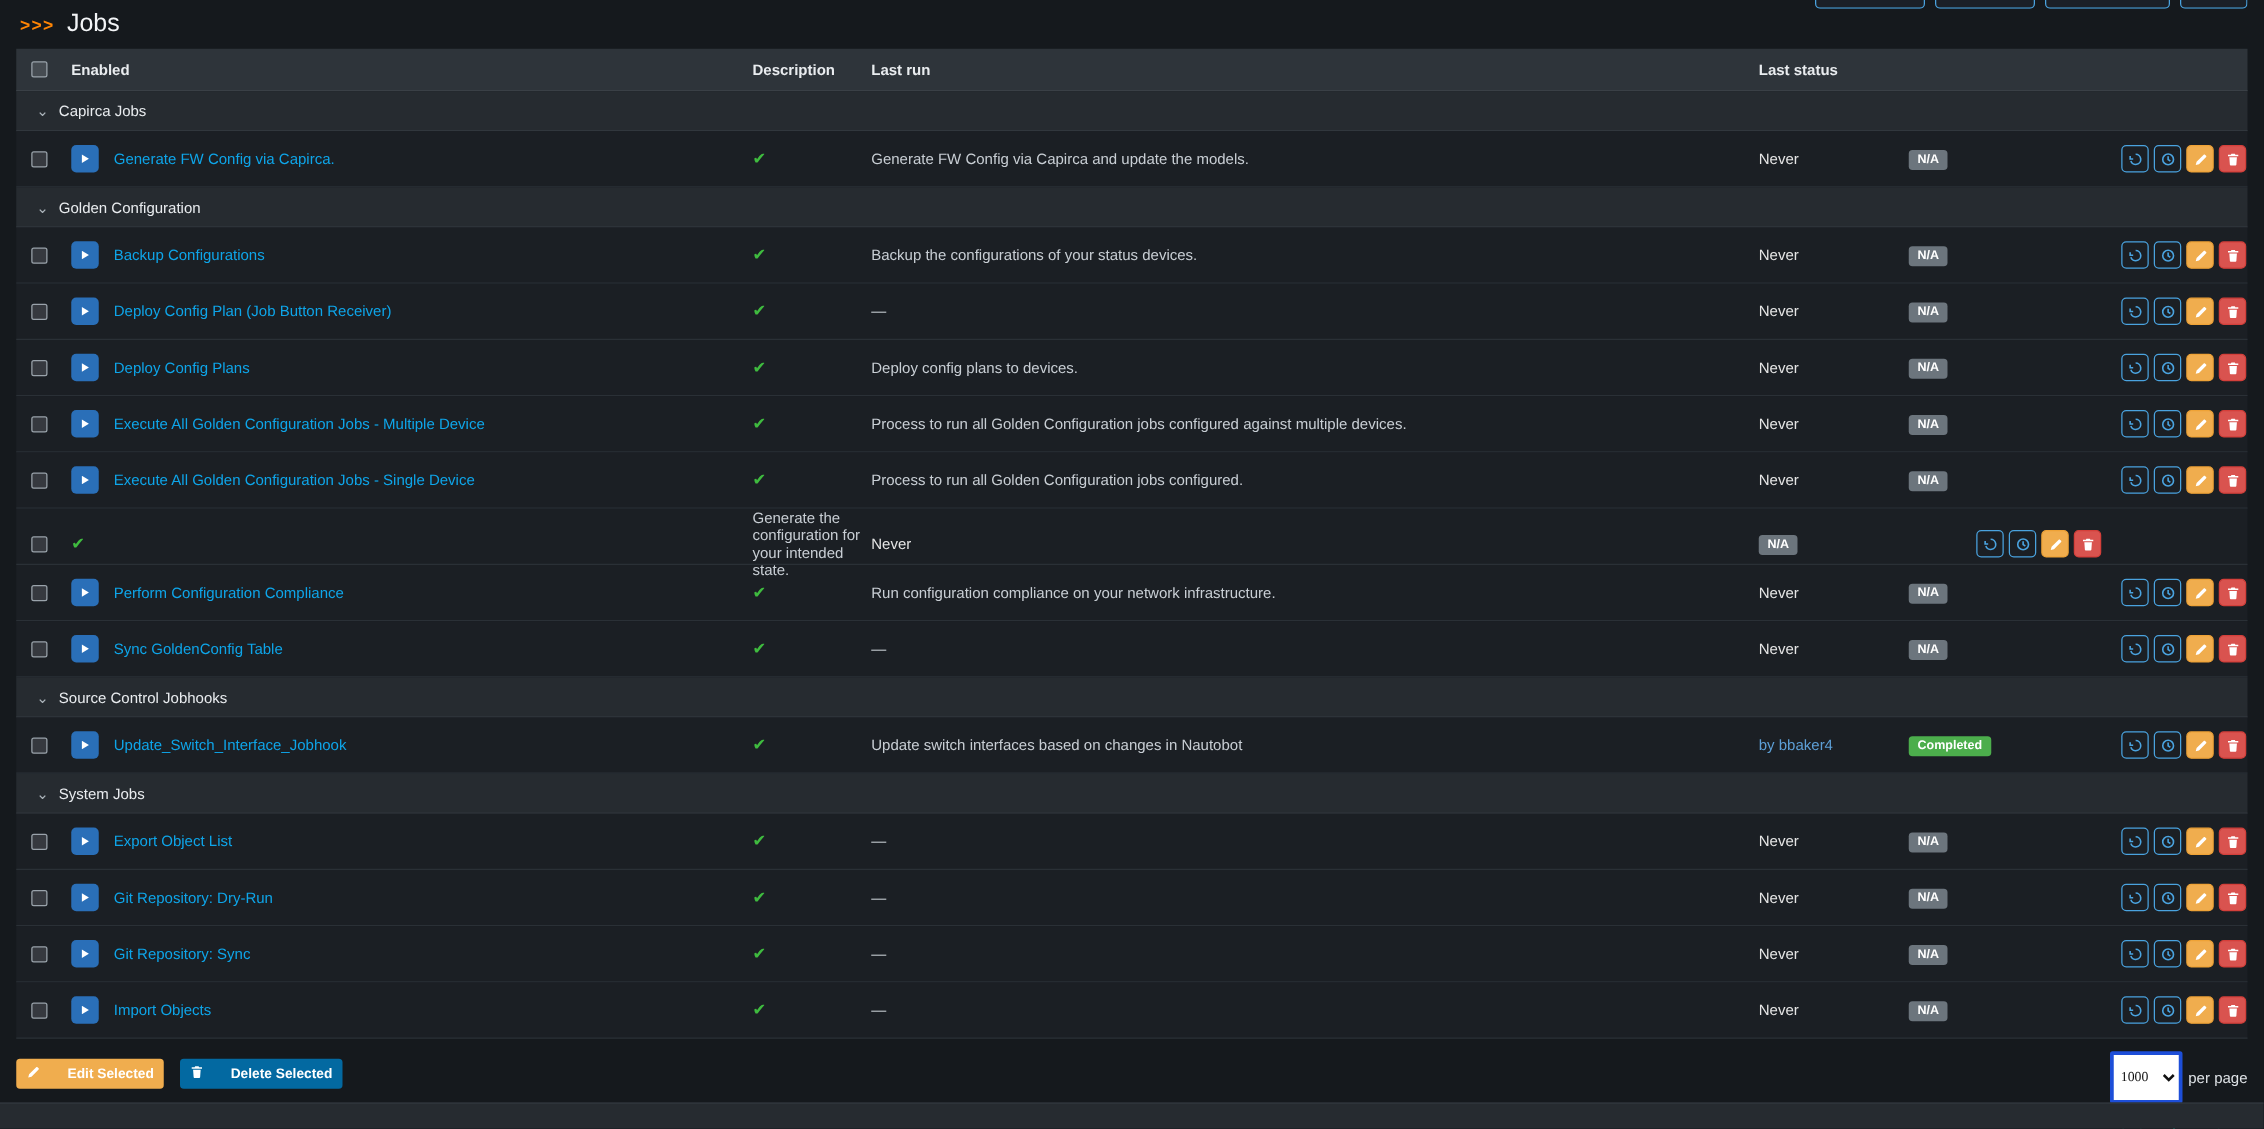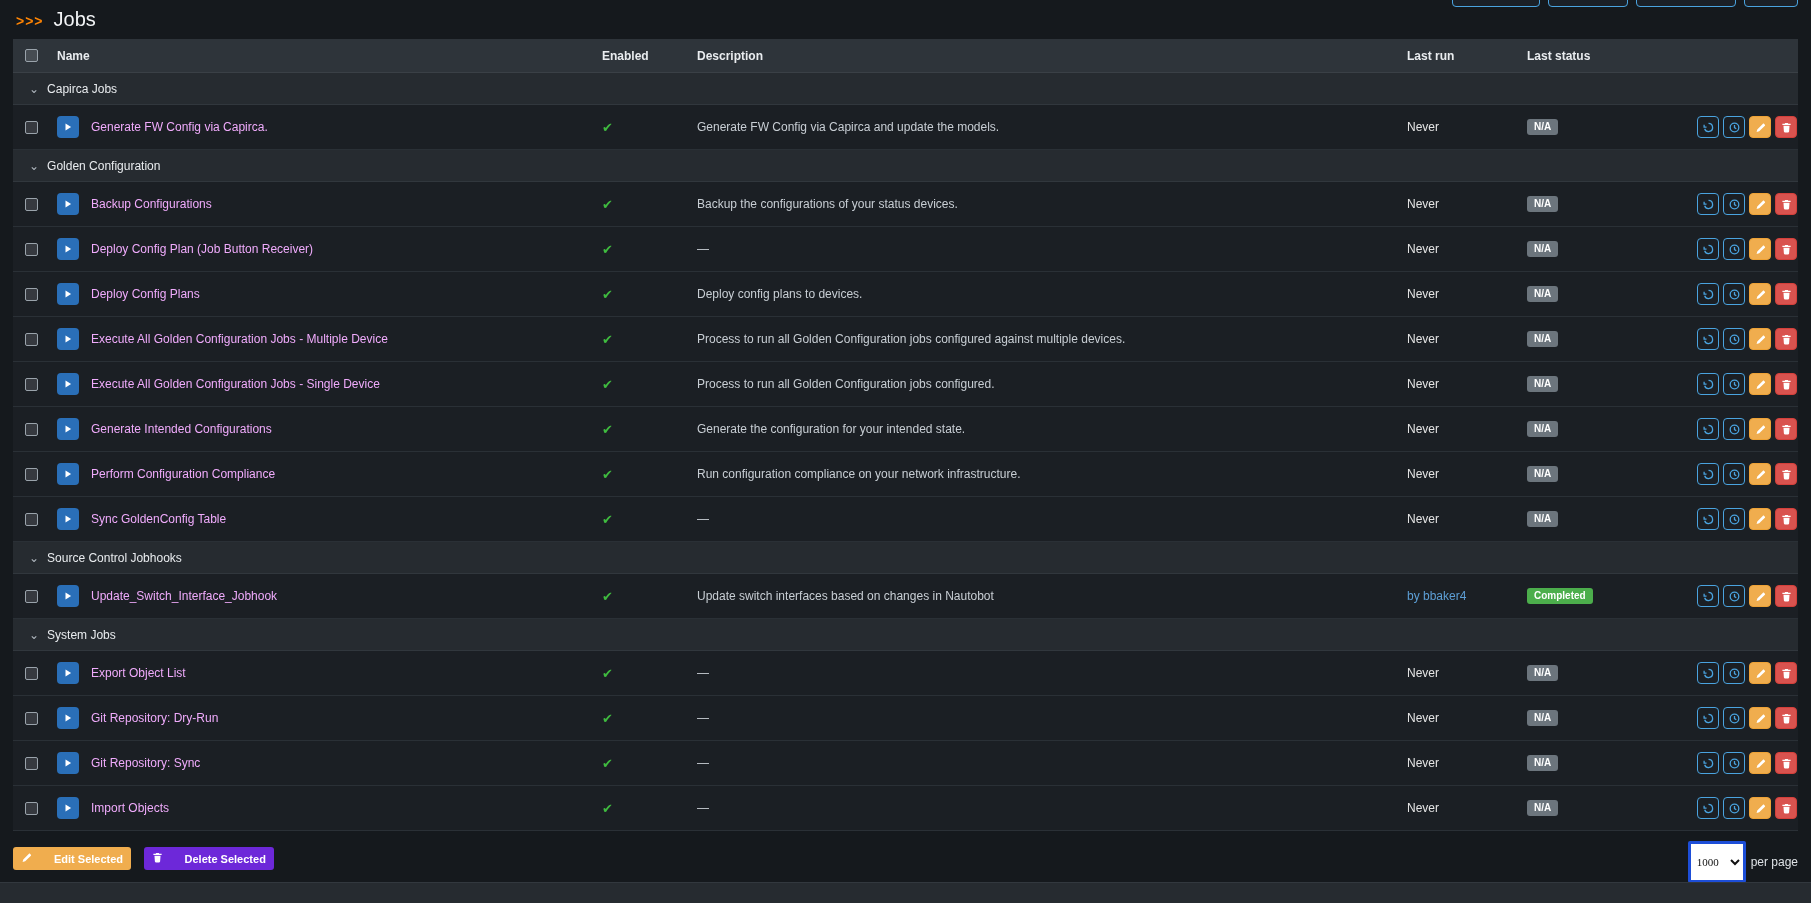--- a/index.html
+++ b/index.html
@@ -60,21 +60,21 @@
   }
   .chevron { color: #aeb6bd; font-size: 12px; line-height: 1; }
   .group-label { font-size: 12px; }
   .job-row { height: 45px; background: #1b1f24; border-bottom: 1px solid #2a3036; }
   .col-name { display: flex; align-items: center; gap: 12px; }
   .play-btn {
     width: 22px; height: 22px; border: none; border-radius: 4px;
     background: #2a6fb8; display: flex; align-items: center; justify-content: center;
     cursor: pointer; flex: none;
   }
-  .job-link { color: #f0abfc; text-decoration: none; font-size: 12px; }
+  .job-link { color: #0ea5e9; text-decoration: none; font-size: 12px; }
   .enabled-check { color: #3fbb3f; font-size: 13px; font-weight: bold; }
   .col-desc { color: #c8ced4; }
   .col-lastrun { color: #e5e5e5; }
   .col-lastrun.as-link { color: #5d9fd6; cursor: pointer; }
   .badge {
     display: inline-block; font-size: 10px; font-weight: bold; color: #fff;
     padding: 3px 7px; border-radius: 3px; line-height: 1;
   }
   .badge-na { background: #6c757d; }
   .badge-success { background: #4cae4c; }
@@ -91,21 +91,21 @@
 
   
   .actions-bar { position: relative; margin: 16px 13px 0 13px; height: 60px; }
   .bulk-btn {
     display: inline-flex; align-items: center; gap: 22px;
     border: none; border-radius: 3px; color: #fff;
     font-size: 11px; font-weight: bold; padding: 5px 8px; cursor: pointer;
     font-family: "Liberation Sans", sans-serif;
   }
   .bulk-edit { background: #f0ad4e; margin-right: 8px; }
-  .bulk-delete { background: #6d28d9; }
+  .bulk-delete { background: #0369a1; }
   .paging { position: absolute; right: 0; top: -6px; text-align: right; }
   .per-page-line { display: flex; align-items: center; gap: 5px; justify-content: flex-end; }
   .per-page-select {
     font-size: 11px; padding: 11px 2px; border-radius: 2px;
     background: #fff; color: #111; border: 3px solid #1d4ed8; width: 58px;
     font-family: Liberation Serif, serif;
   }
   .per-page-label { font-size: 12px; color: #dee2e6; }
   .showing-text { margin-top: 8px; font-size: 12px; color: #14b8a6; }
 
@@ -129,21 +129,20 @@
   <div class="title-row">
     <span class="title-prefix">&gt;&gt;&gt;</span>
     <span class="page-title">Jobs</span>
   </div>
 
   <div class="jobs-table">
     <div class="grid-row thead">
       <div class="col-check">
         <input type="checkbox" style="">
       </div>
-      <div class="col">Name</div>
       <div class="col">Enabled</div>
       <div class="col">Description</div>
       <div class="col">Last run</div>
       <div class="col">Last status</div>
       <div class="col"></div>
     </div>
     <div id="table-body">
         <div class="group-row">
     <span class="chevron">⌄</span>
     <span class="group-label">Capirca Jobs</span>
@@ -478,30 +477,20 @@
           <svg width="11" height="11" viewBox="0 0 16 16">
                   <path d="M6 1.5h4l.6 1.2H14v1.6H2V2.7h3.4L6 1.5zm-2.4 4h8.8l-.6 8.4c-.1.7-.6 1.2-1.3 1.2H5.5c-.7 0-1.2-.5-1.3-1.2l-.6-8.4z" fill="#fff"></path>
                 </svg>
         </span>
       </button>
     </div>
   </div>
         <div class="grid-row job-row">
     <div class="col-check">
       <input type="checkbox" style="">
-    </div>
-    <div class="col col-name">
-      <button class="play-btn">
-        <span>
-          <svg width="10" height="10" viewBox="0 0 16 16">
-                  <path d="M4 2.5l9 5.5-9 5.5z" fill="#fff"></path>
-                </svg>
-        </span>
-      </button>
-      <a href="#" class="job-link">Generate Intended Configurations</a>
     </div>
     <div class="col">
       <span class="enabled-check">✔</span>
     </div>
     <div class="col col-desc">Generate the configuration for your intended state.</div>
     <div class="col col-lastrun">Never</div>
     <div class="col">
       <span class="badge badge-na">N/A</span>
     </div>
     <div class="col col-actions">

